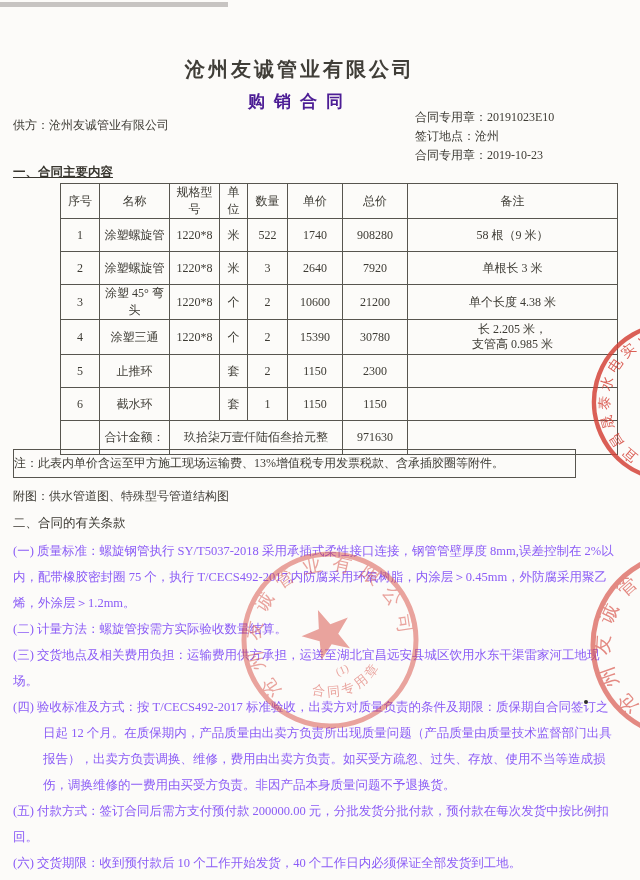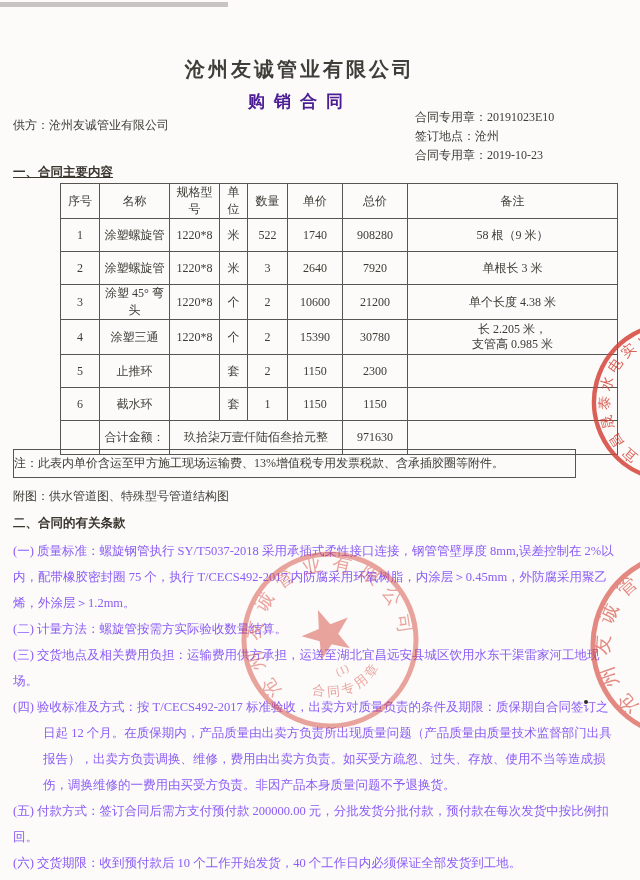--- a/index.html
+++ b/index.html
@@ -17,21 +17,21 @@
   table#items{position:absolute;top:183px;left:24px;width:557px;border-collapse:collapse;table-layout:fixed;margin-left:36px;}
   #items td,#items th{border:1px solid #57554f;font-size:12px;font-weight:400;text-align:center;
         vertical-align:middle;color:#3d3b34;padding:0 2px;overflow:hidden;}
   #items tr{height:33px;}
   #items tr.tall{height:35px;}
   #items tr.trow{height:34px;}
   td.pre{white-space:pre-line;line-height:15px;}
   #note-box{top:449px;left:13px;width:561px;height:27px;border:1px solid #57554f;
         font-size:12px;line-height:27px;color:#3d3b34;white-space:nowrap;}
   #attachment{top:488px;left:13px;}
-  #sec2-title{top:515px;left:13px;font-size:12.5px;font-weight:700;}
+  #sec2-title{top:515px;left:13px;font-size:12.5px;font-weight:400;}
   #clauses{top:538px;left:13px;width:606px;}
   #clauses p{margin:0;font-size:12.5px;line-height:26px;color:#8b5cf6;}
   #clauses p.hang{padding-left:30px;text-indent:-30px;}
   .stamp{position:absolute;pointer-events:none;}
   #stamp-seller{top:540px;left:230px;opacity:.48;}
   #stamp-seller2{top:540px;left:580px;opacity:.62;}
   #stamp-buyer{top:312px;left:582px;opacity:.85;}
   .st-red{fill:#d5443a;}
   .st-ring{fill:none;stroke:#d5443a;}
   .st-txt{fill:#d5443a;font-family:"Liberation Serif","DejaVu Serif",serif;}

